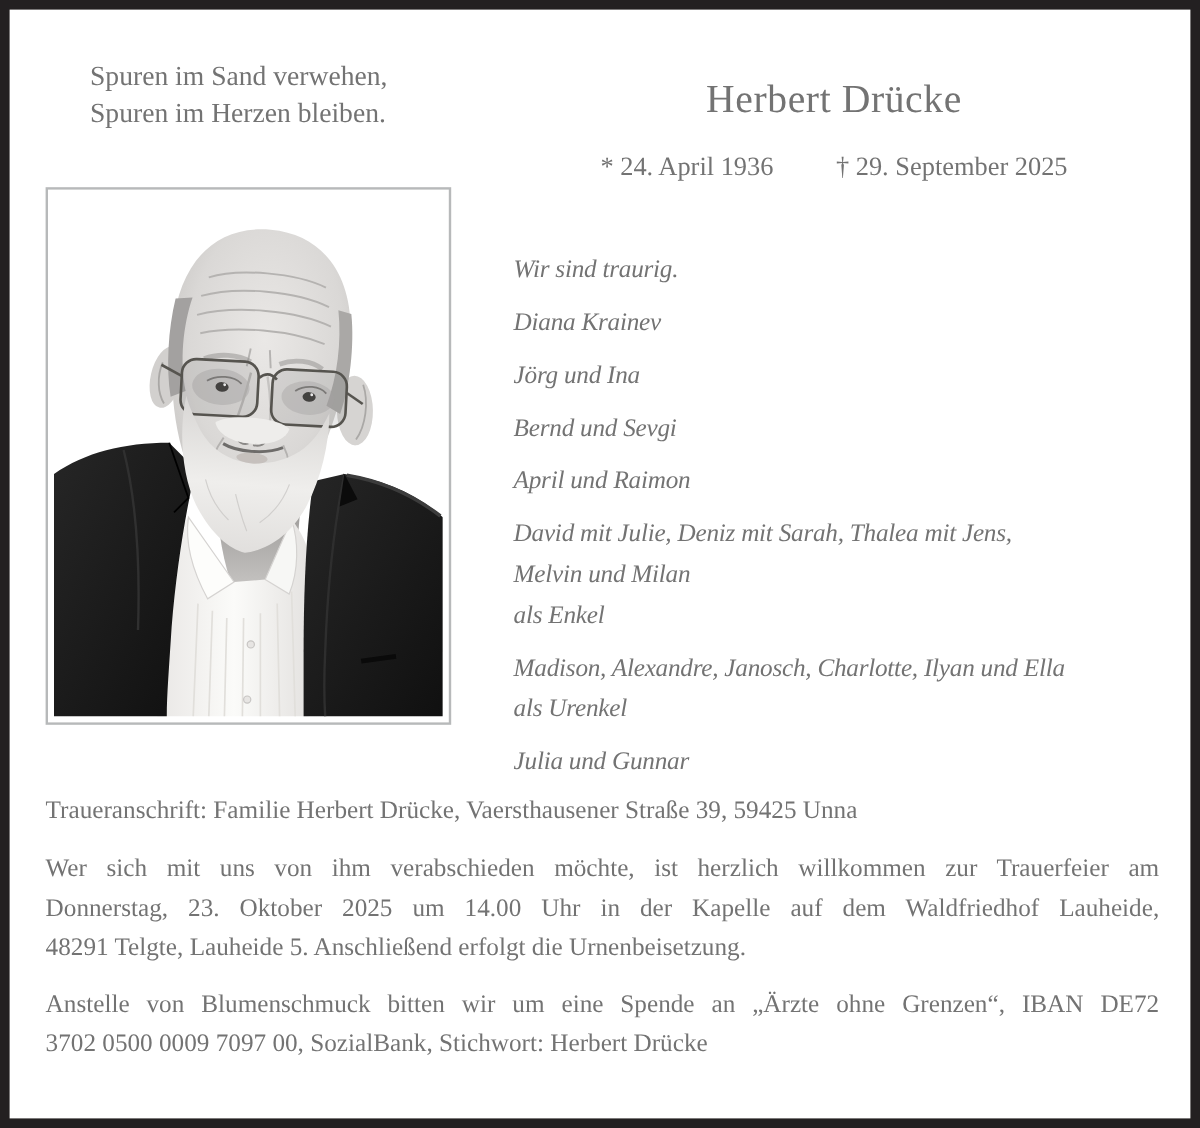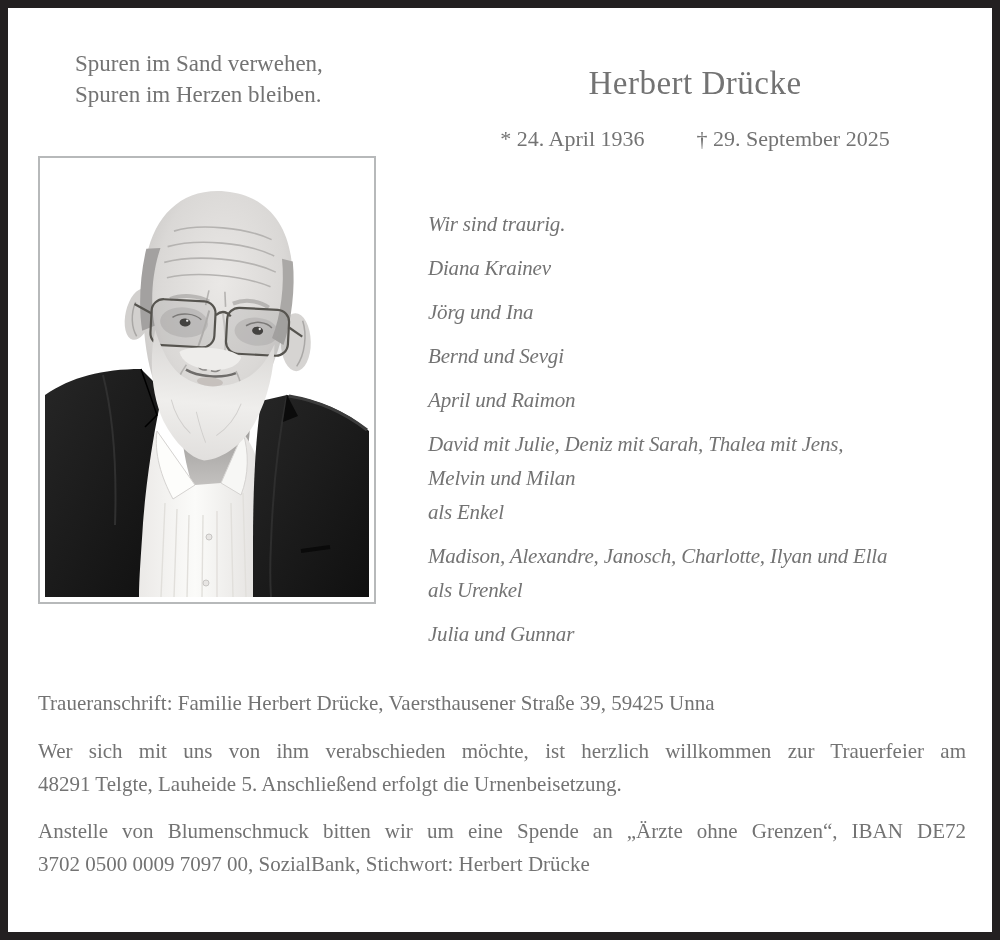--- a/index.html
+++ b/index.html
@@ -17,21 +17,21 @@
   
   .photo-frame {
     position:absolute; left:30px; top:148px; background:#ffffff;
     border:2px solid #b7b9ba; padding:5px; line-height:0;
   }
   
   .mourners { position:absolute; left:420px; top:199px; width:552px; font-size:21px; letter-spacing:-0.2px;font-style:italic; }
   .name-group { line-height:34px; margin-bottom:10px; }
   .name-group .tline { white-space:nowrap; }
   
-  .footer { position:absolute; left:30px; top:680px; width:928px; font-size:21px; }
+  .footer { position:absolute; left:30px; top:652px; width:928px; font-size:21px; }
   .address { line-height:30px; margin-bottom:17px; white-space:nowrap; }
   .para { line-height:33px; margin-bottom:14px; }
   .justify .tline { text-align:justify; text-align-last:justify; }
   .justify .tline-last { text-align-last:left; }
 </style>
 </head>
 <body>
 
 <div class="sheet">
 
@@ -197,20 +197,21 @@
       </div>
     <div class="name-group">
         <div class="tline tline-last">Julia und Gunnar</div>
       </div>
   </div>
 
   <div class="footer">
     <div class="address">Traueranschrift: Familie Herbert Drücke, Vaersthausener Straße 39, 59425 Unna</div>
     <div class="para justify">
         <div class="tline">Wer sich mit uns von ihm verabschieden möchte, ist herzlich willkommen zur Trauerfeier am</div>
+        <div class="tline">Donnerstag, 23. Oktober 2025 um 14.00 Uhr in der Kapelle auf dem Waldfriedhof Lauheide,</div>
         <div class="tline tline-last">48291 Telgte, Lauheide 5. Anschließend erfolgt die Urnenbeisetzung.</div>
       </div>
     <div class="para justify">
         <div class="tline">Anstelle von Blumenschmuck bitten wir um eine Spende an „Ärzte ohne Grenzen“, IBAN DE72</div>
         <div class="tline tline-last">3702 0500 0009 7097 00, SozialBank, Stichwort: Herbert Drücke</div>
       </div>
   </div>
 
 </div>
 

